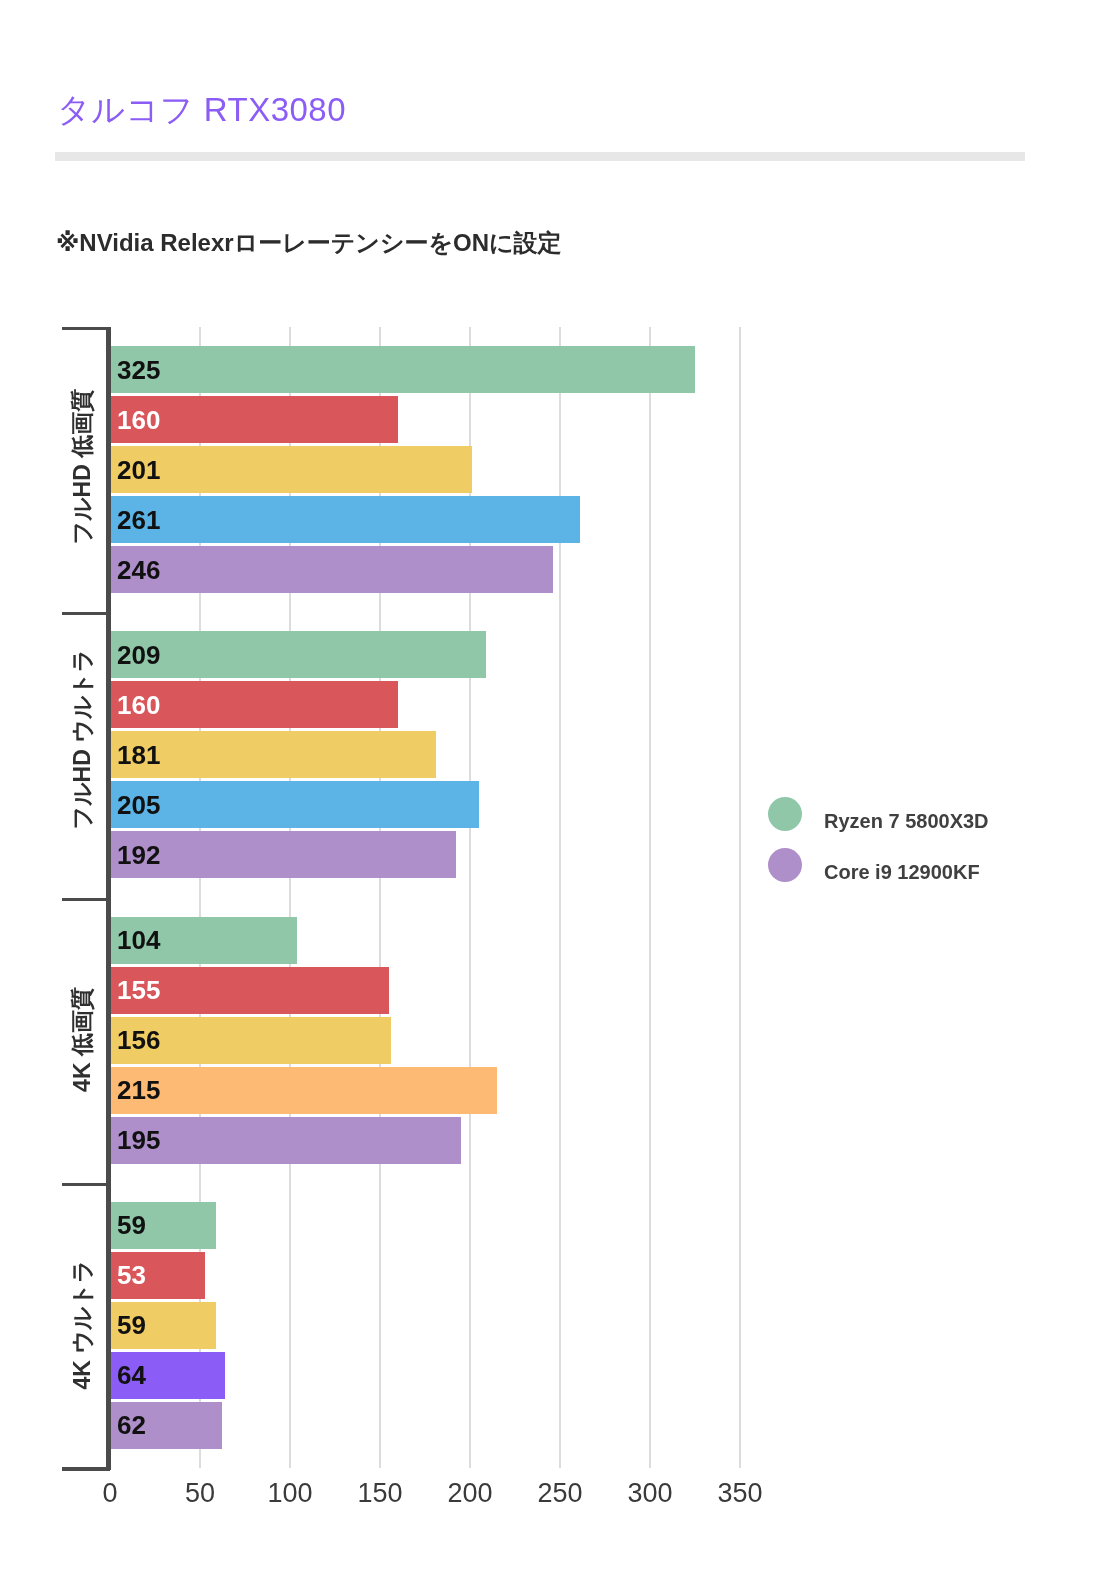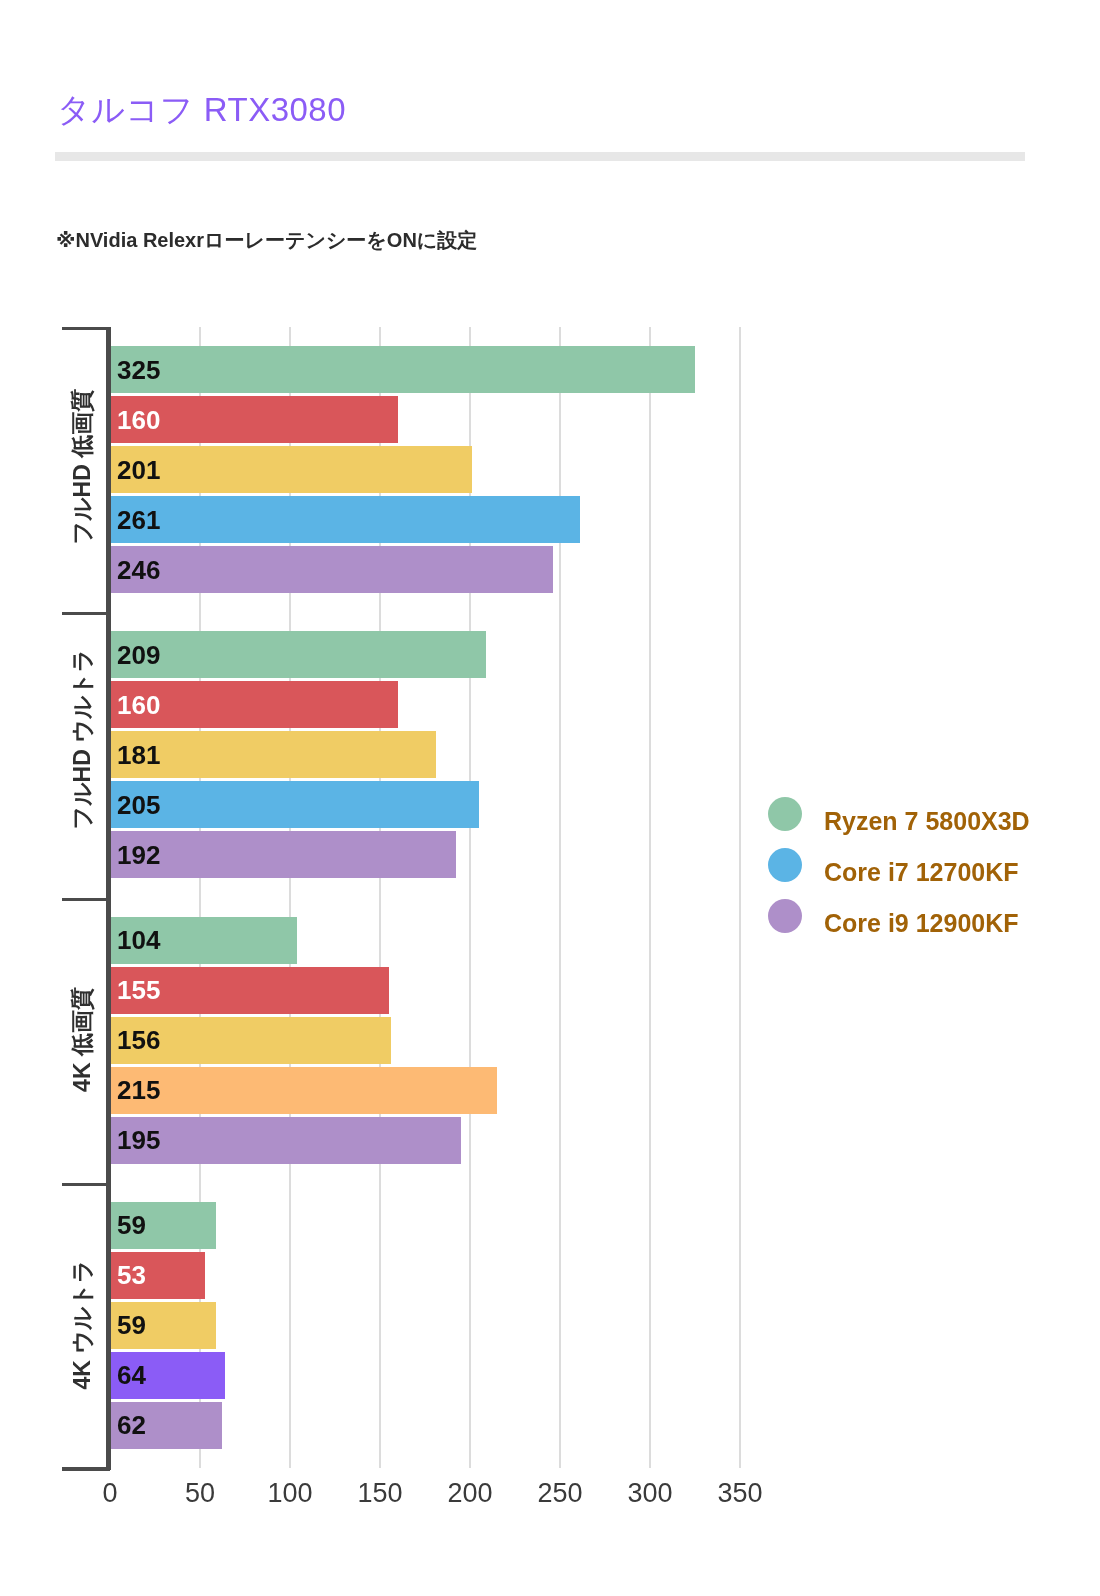--- a/index.html
+++ b/index.html
@@ -32,21 +32,21 @@
     left: 55px;
     top: 152px;
     width: 970px;
     height: 9px;
     background: #e7e7e7;
   }
   #chart-note {
     position: absolute;
     left: 56px;
     top: 227px;
-    font-size: 20px;
+    font-size: 24px;
     font-weight: 700;
     color: #2c2c2c;
     white-space: nowrap;
   }
 
   
   #chart-area {
     position: absolute;
     left: 0px;
     top: 0px;
@@ -155,23 +155,23 @@
     height: 51px;
   }
   .legend-swatch {
     width: 34px;
     height: 34px;
     border-radius: 50%;
     flex: 0 0 auto;
   }
   .legend-text {
     margin-left: 22px;
-    font-size: 25px;
-    font-weight: 700;
-    color: #a16207;
+    font-size: 20px;
+    font-weight: 700;
+    color: #404040;
     white-space: nowrap;
     margin-top: 16px;
   }
 </style>
 </head>
 <body>
 
 <div id="page-title">タルコフ RTX3080</div>
 <div id="title-divider"></div>
 <div id="chart-note">※NVidia RelexrローレーテンシーをONに設定</div>
@@ -278,21 +278,17 @@
       <div class="xtick" style="left: 610px;">300</div>
       <div class="xtick" style="left: 700px;">350</div>
     </div>
 
   <div id="legend">
       <div class="legend-row">
         <span class="legend-swatch" style="background: rgb(143, 199, 168);"></span>
         <span class="legend-text">Ryzen 7 5800X3D</span>
       </div>
       <div class="legend-row">
-        <span class="legend-swatch" style="background: rgb(91, 180, 229);"></span>
-        <span class="legend-text">Core i7 12700KF</span>
-      </div>
-      <div class="legend-row">
         <span class="legend-swatch" style="background: rgb(174, 143, 201);"></span>
         <span class="legend-text">Core i9 12900KF</span>
       </div>
     </div>
 </div>
 
 </body></html>

